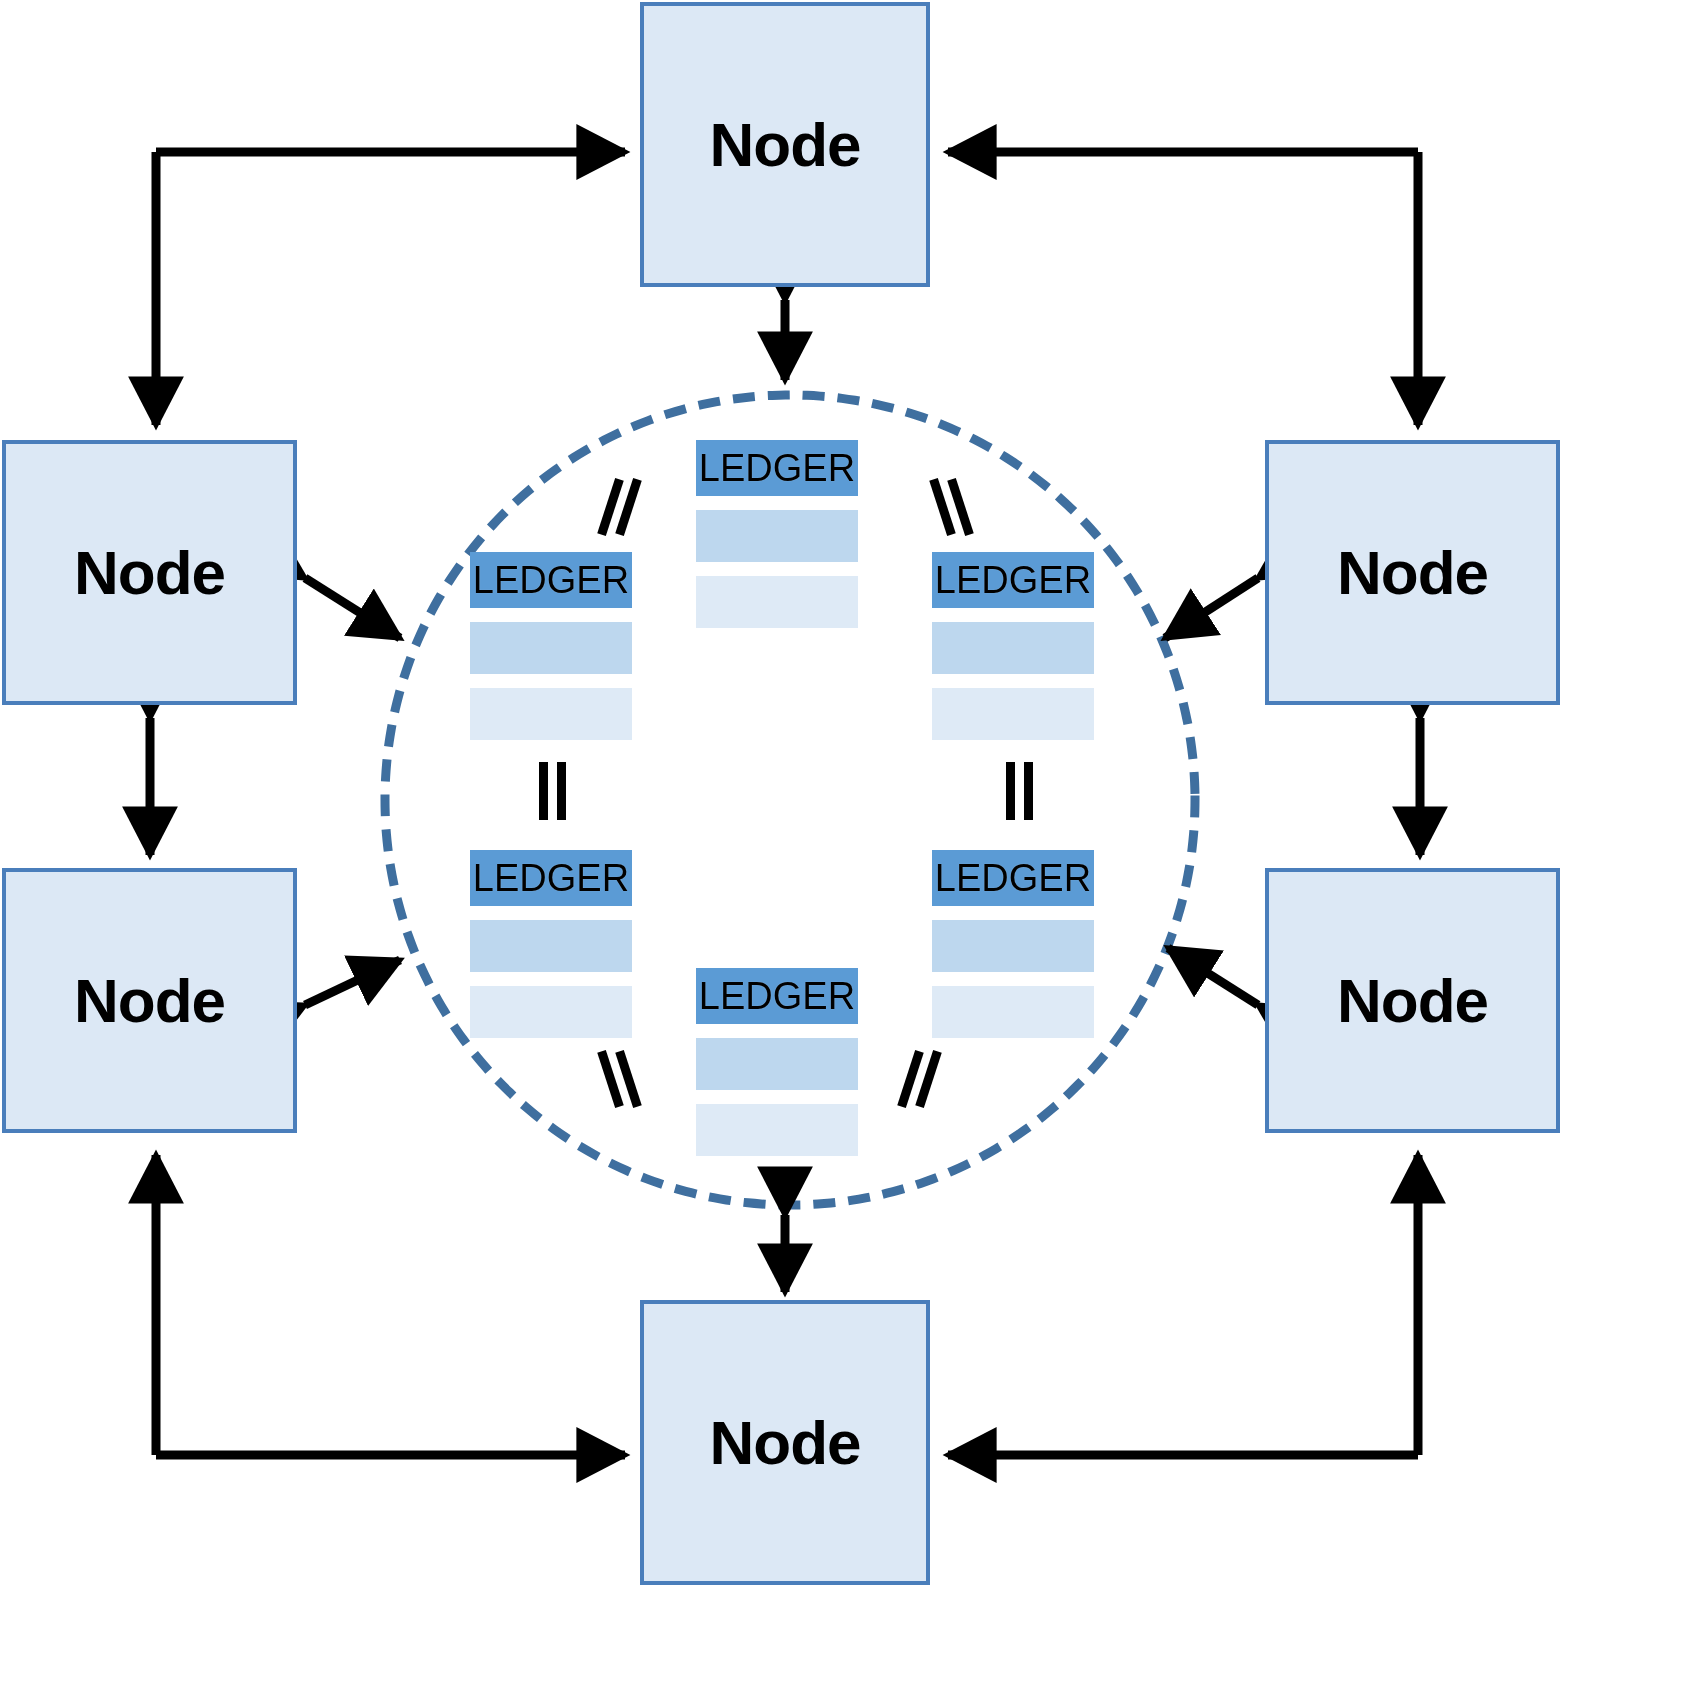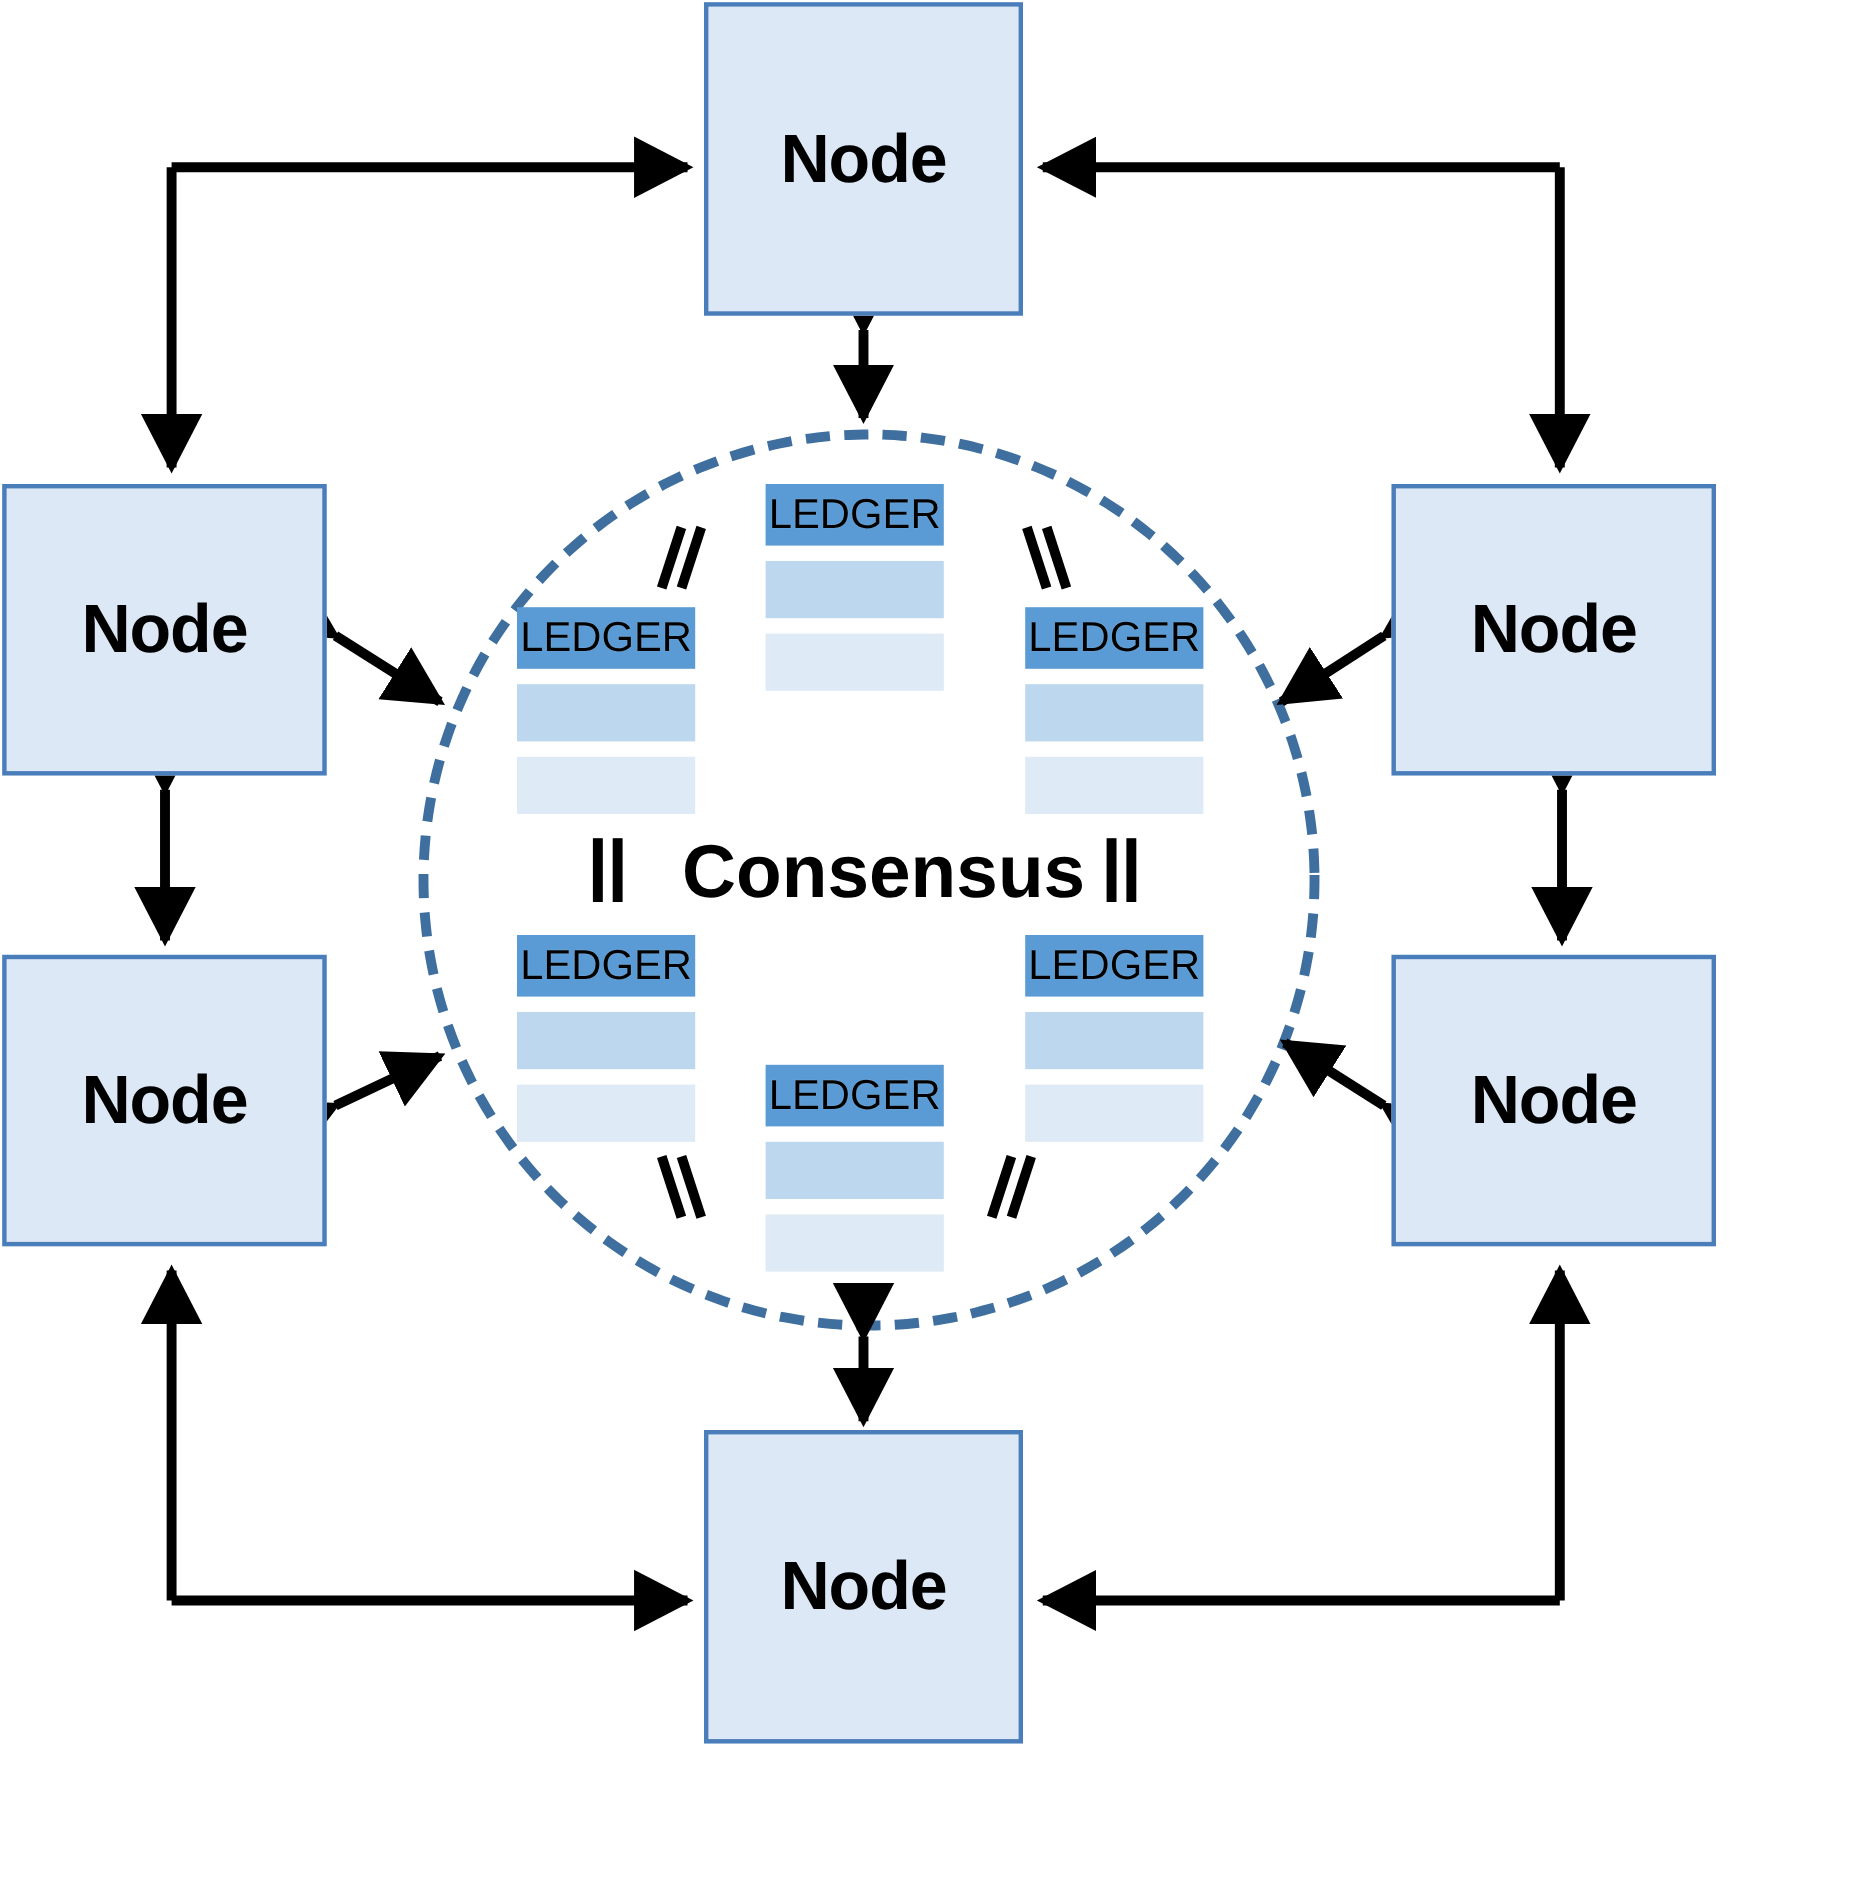--- a/index.html
+++ b/index.html
@@ -204,15 +204,14 @@
     </div>
   <div class="eqmark tilt-l" style="left:600px;top:1050px;">
       <span class="a"></span>
       <span class="b"></span>
     </div>
   <div class="eqmark tilt-r" style="left:900px;top:1050px;">
       <span class="a"></span>
       <span class="b"></span>
     </div>
 
-  <div class="consensus" style="left:620px;top:758px;">Consensus</div>
 
 </div>
 
 </body></html>

